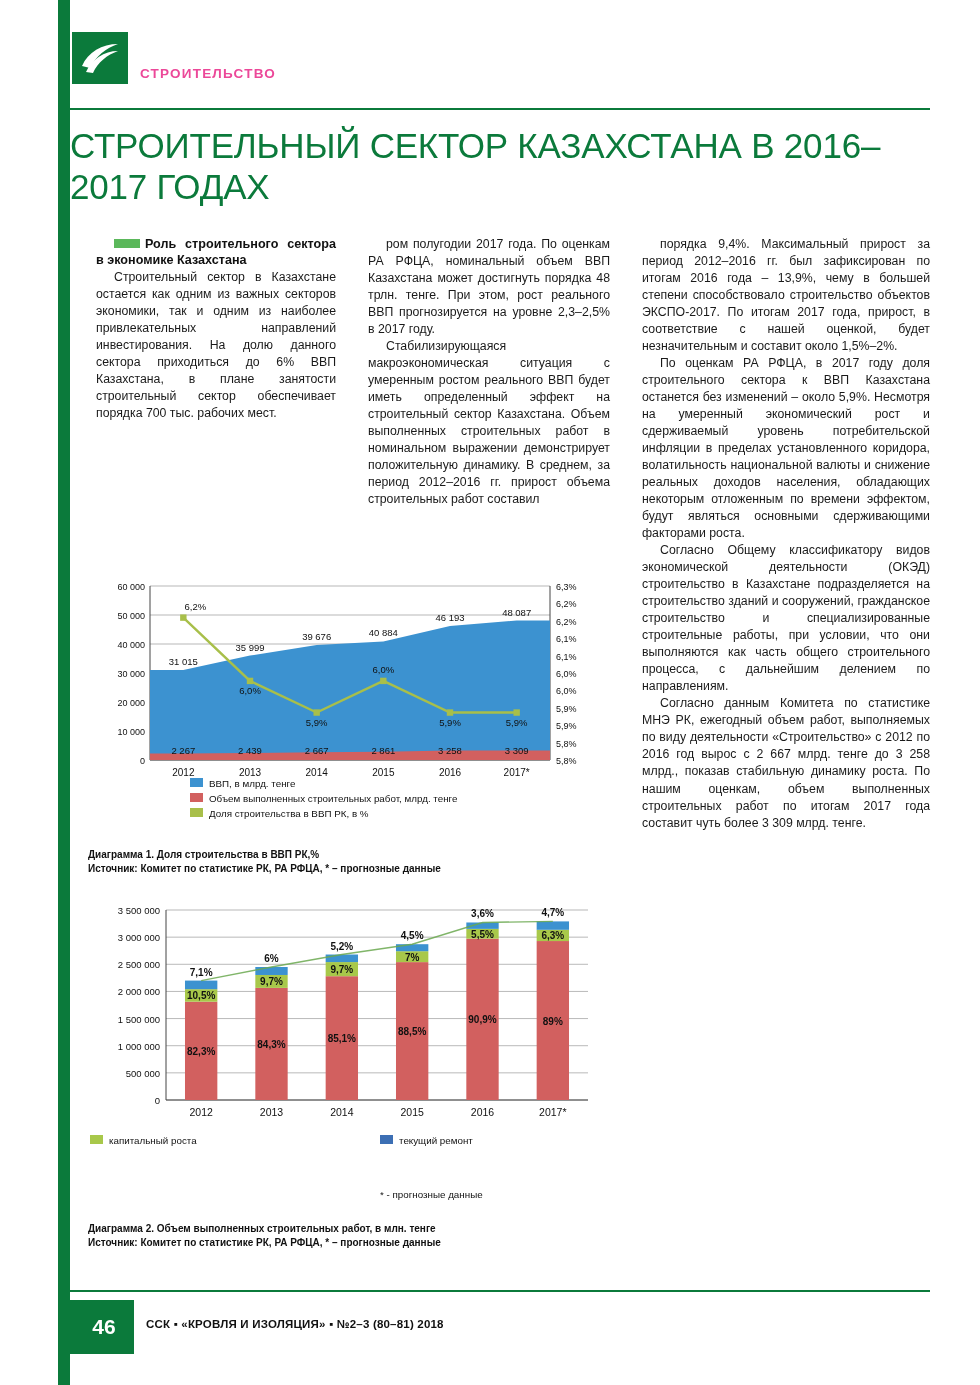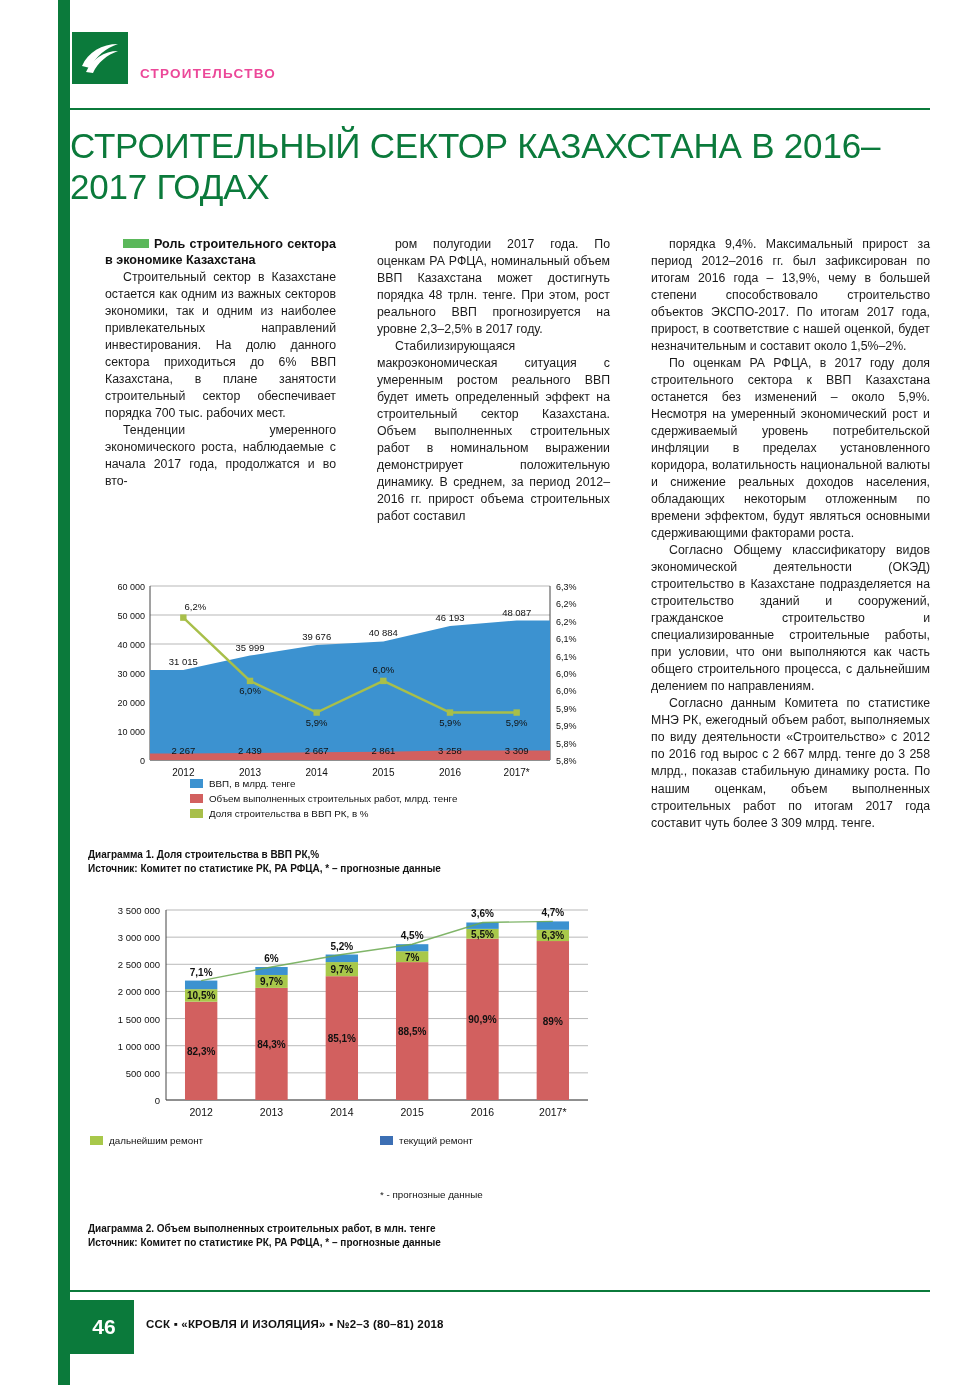--- a/index.html
+++ b/index.html
@@ -20,40 +20,40 @@
   .logo{position:absolute;left:72px;top:32px;width:56px;height:52px;}
   .logo svg{display:block;}
   .rubric{position:absolute;left:140px;top:66px;font-size:13.5px;font-weight:bold;letter-spacing:1.2px;color:#ec4899;}
   .rule{position:absolute;left:70px;top:108px;width:860px;height:2px;background:#0b7a3b;}
 
   .title{position:absolute;left:70px;top:126px;width:860px;
     font-size:35px;line-height:1.16;font-weight:normal;color:#0b7a3b;letter-spacing:-0.2px;}
 
   
   .col{position:absolute;top:236px;font-size:12.3px;line-height:1.385;text-align:justify;}
-  .col p{margin:0 0 0 17px;text-indent:18px;}
+  .col p{margin:0 0 0 8px;text-indent:18px;}
   .col1{left:88px;width:248px;}
   .col2{left:360px;width:250px;}
   .col3{left:634px;width:296px;}
 
   .subhead{font-weight:bold;font-size:12.6px;line-height:1.3;text-indent:0;margin:0 0 7px 0;color:#111;}
   .subhead .mark{display:inline-block;width:26px;height:9px;background:#5bb85b;vertical-align:middle;margin-right:5px;position:relative;top:-1px;}
   .sh2{margin-top:0;}
 
   
   .chartbox{position:absolute;background:#fff;}
   .chart1{left:88px;top:572px;width:522px;height:262px;}
   .chart2{left:88px;top:900px;width:522px;height:248px;}
 
   .cap{position:absolute;font-size:10px;font-weight:bold;line-height:1.35;color:#111;}
   .cap1{left:88px;top:848px;width:520px;}
   .cap2{left:88px;top:1222px;width:520px;}
 
   .legend{position:absolute;font-size:9.8px;color:#111;}
-  .lg-row{display:flex;align-items:center;margin-bottom:4px;}
+  .lg-row{display:flex;align-items:flex-start;margin-bottom:4px;}
   .lg-sw{width:13px;height:9px;margin-right:6px;display:inline-block;}
   .lg-txt{white-space:nowrap;}
 
   .note{position:absolute;font-size:9.8px;color:#111;}
 
   
   .footerbar{position:absolute;left:58px;top:1300px;width:76px;height:54px;background:#0b7a3b;}
   .pagenum{position:absolute;left:58px;top:1300px;width:76px;height:54px;color:#fff;font-size:21px;font-weight:bold;display:flex;align-items:center;justify-content:center;margin-left:8px;}
   .footertext{position:absolute;left:146px;top:1318px;font-size:11.5px;font-weight:bold;color:#111;letter-spacing:0.2px;}
   .footerrule{position:absolute;left:58px;top:1290px;width:872px;height:2px;background:#0b7a3b;}
@@ -76,21 +76,20 @@
     </svg>
   </div>
   <div class="rubric">СТРОИТЕЛЬСТВО</div>
   <div class="rule"></div>
 
   <div class="title">СТРОИТЕЛЬНЫЙ СЕКТОР КАЗАХСТАНА В 2016–2017 ГОДАХ</div>
 
   <div class="col col1">
     <p class="subhead"><span class="mark"></span><span>Роль строительного сектора в экономике Казахстана</span></p>
     <p>Строительный сектор в Казахстане остается как одним из важных секторов экономики, так и одним из наиболее привлекательных направлений инвестирования. На долю данного сектора приходиться до 6% ВВП Казахстана, в плане занятости строительный сектор обеспечивает порядка 700 тыс. рабочих мест.</p>
-    <p>Тенденции умеренного экономического роста, наблюдаемые с начала 2017 года, продолжатся и во вто-</p>
   </div>
 
   <div class="col col2">
     <p>ром полугодии 2017 года. По оценкам РА РФЦА, номинальный объем ВВП Казахстана может достигнуть порядка 48 трлн. тенге. При этом, рост реального ВВП прогнозируется на уровне 2,3–2,5% в 2017 году.</p>
     <p>Стабилизирующаяся макроэкономическая ситуация с умеренным ростом реального ВВП будет иметь определенный эффект на строительный сектор Казахстана. Объем выполненных строительных работ в номинальном выражении демонстрирует положительную динамику. В среднем, за период 2012–2016 гг. прирост объема строительных работ составил</p>
   </div>
 
   <div class="col col3">
     <p>порядка 9,4%. Максимальный прирост за период 2012–2016 гг. был зафиксирован по итогам 2016 года – 13,9%, чему в большей степени способствовало строительство объектов ЭКСПО-2017. По итогам 2017 года, прирост, в соответствие с нашей оценкой, будет незначительным и составит около 1,5%–2%.</p>
     <p>По оценкам РА РФЦА, в 2017 году доля строительного сектора к ВВП Казахстана останется без изменений – около 5,9%. Несмотря на умеренный экономический рост и сдерживаемый уровень потребительской инфляции в пределах установленного коридора, волатильность национальной валюты и снижение реальных доходов населения, обладающих некоторым отложенным по времени эффектом, будут являться основными сдерживающими факторами роста.</p>
@@ -247,21 +246,21 @@
         <text x="464.8333333333333" y="16.400000000000006" text-anchor="middle" font-size="10" font-weight="bold" fill="#111">4,7%</text>
         <text x="464.8333333333333" y="216" text-anchor="middle" font-size="10.5" fill="#111">2017*</text>
         <path d="M 113.16666666666666 80.57142857142857 L 183.5 67 L 253.83333333333331 54.514285714285734 L 324.16666666666663 44.20000000000002 L 394.5 22.485714285714295 L 464.8333333333333 21.400000000000006" fill="none" stroke="#6aa84f" stroke-width="1.4" opacity="0.85"></path>
       </svg>
   </div>
 
   <div class="legend" style="left:90px;top:1132px;width:520px;">
     <div style="display:flex;margin-top:3px;">
       <div class="lg-row" style="width:290px;">
           <span class="lg-sw" style="background:#a8c84a"></span>
-          <span class="lg-txt">дальнейшим ремонт</span>
+          <span class="lg-txt">капитальный роста</span>
         </div>
       <div class="lg-row">
           <span class="lg-sw" style="background:#3c6fb4"></span>
           <span class="lg-txt">текущий ремонт</span>
         </div>
     </div>
   </div>
 
   <div class="note" style="left:380px;top:1189px;">* - прогнозные данные</div>
 

